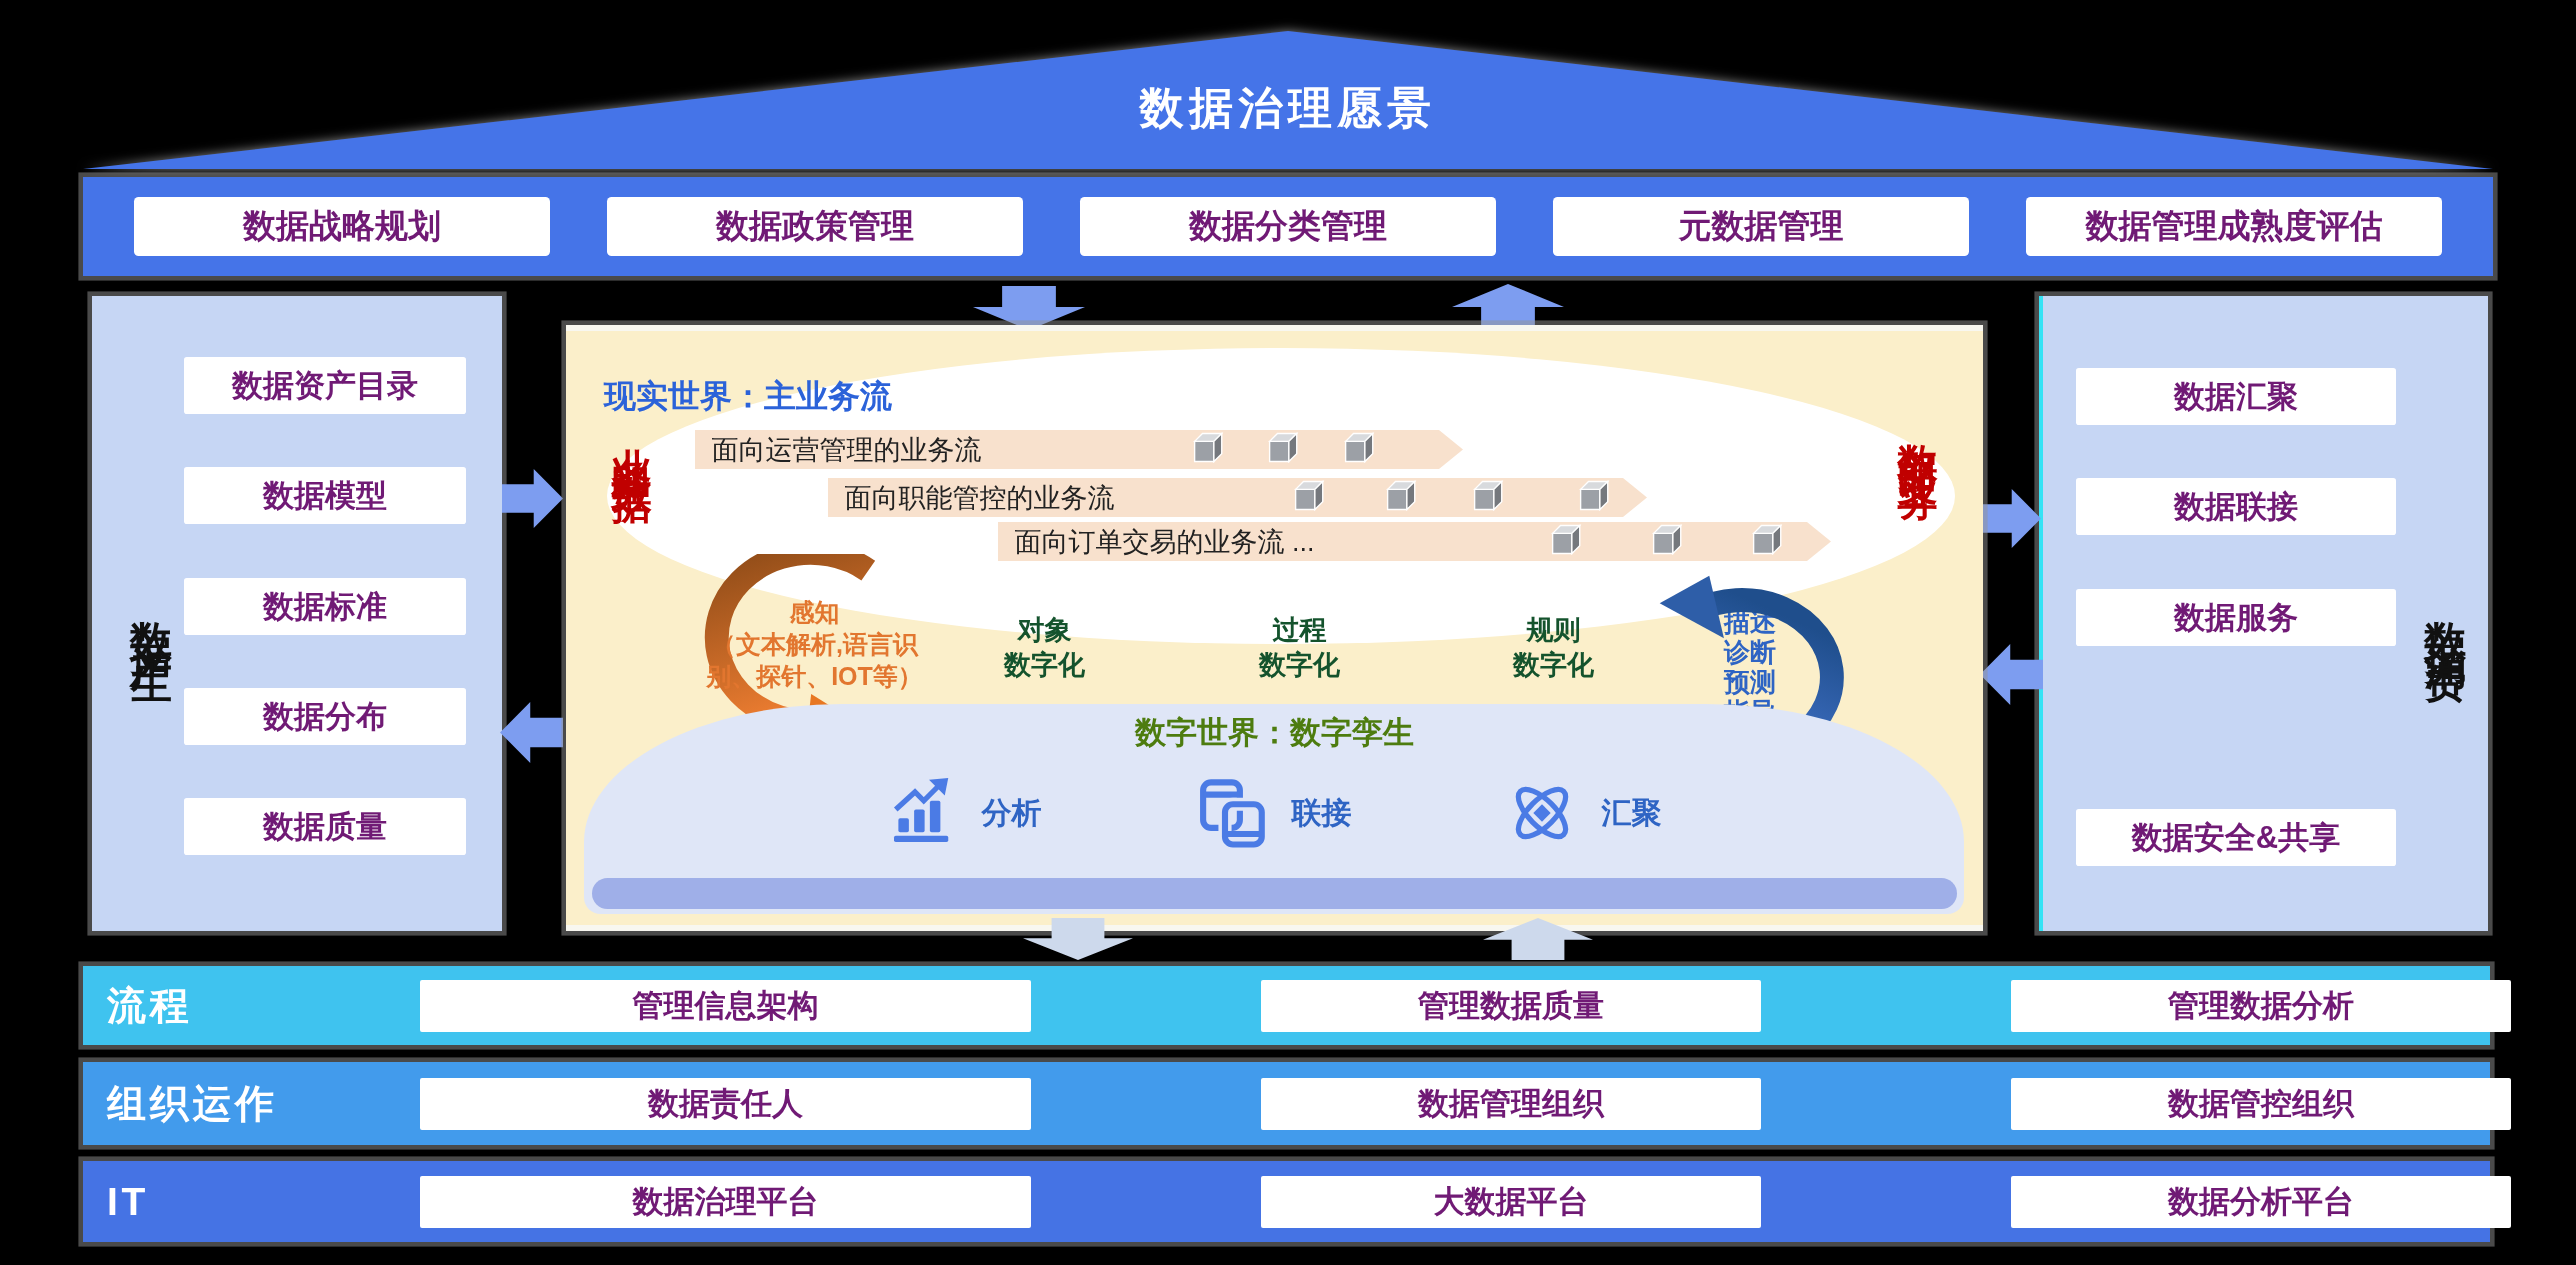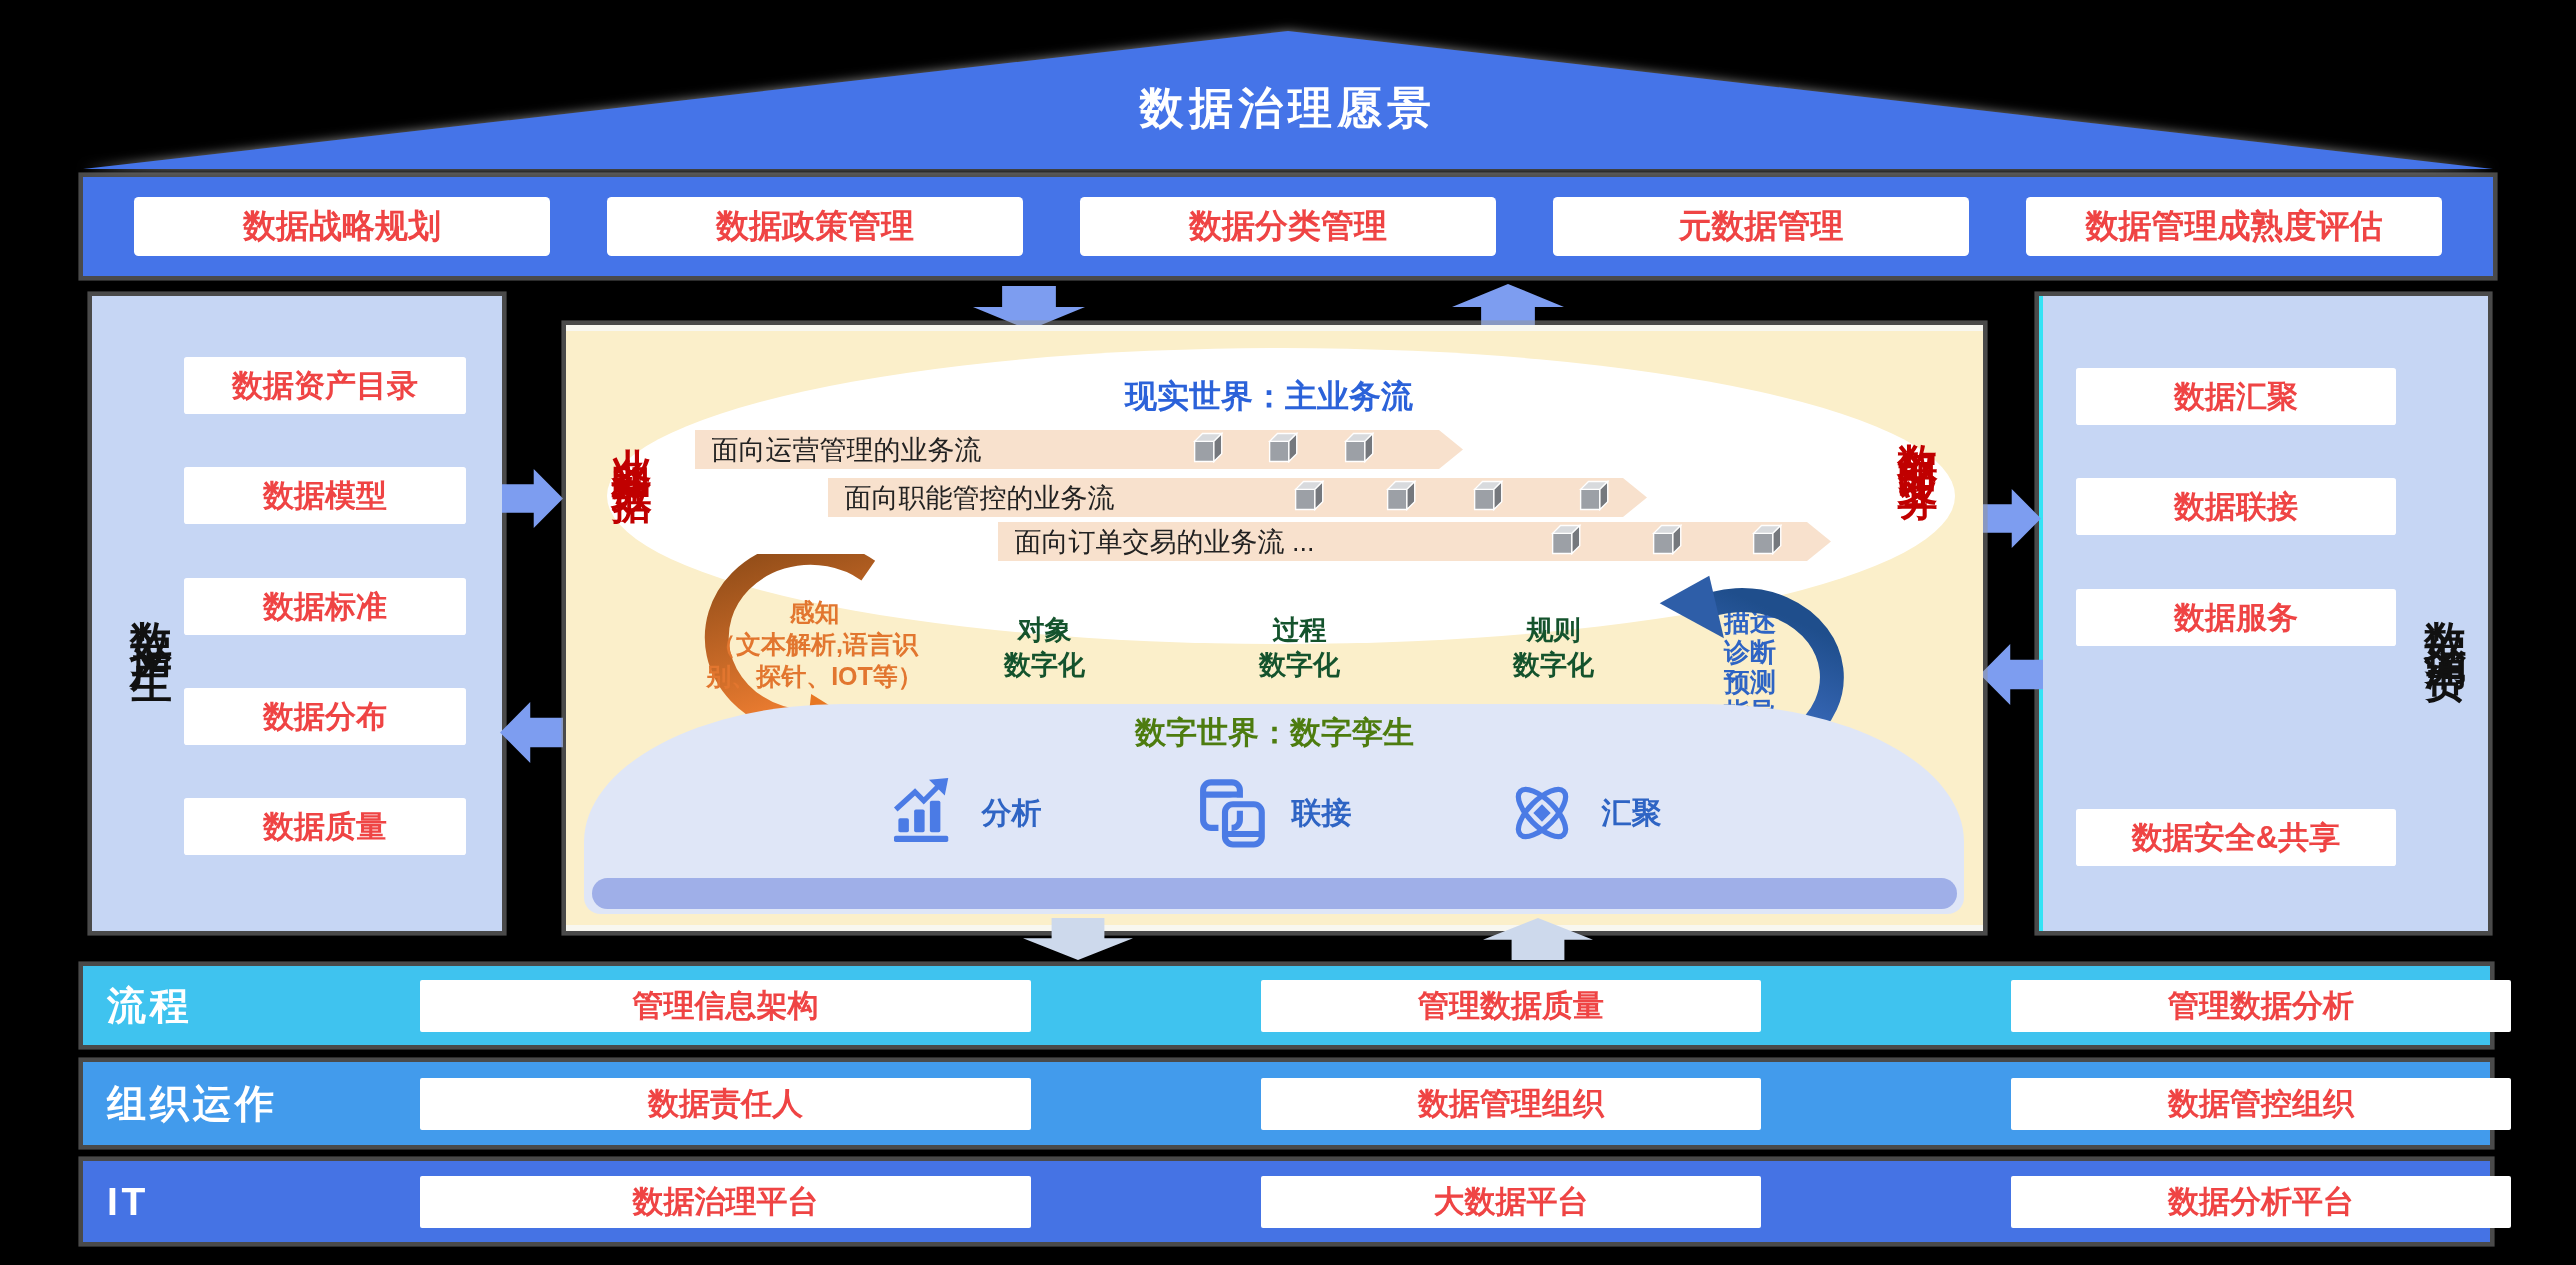--- a/index.html
+++ b/index.html
@@ -11,21 +11,21 @@
   .roof-wrap{position:absolute;left:83px;top:31px;width:2410px;height:138px;
              filter:drop-shadow(0 0 5.5px rgba(170,170,170,.8));}
   .roof{width:100%;height:100%;background:#4574E8;
         clip-path:polygon(0 100%,50% 0,100% 100%);
         display:flex;align-items:flex-end;justify-content:center;}
   .roof-title{color:#fff;font-size:44px;font-weight:bold;letter-spacing:5.5px;padding-bottom:31px;}
 
   
   .shadowed{box-shadow:0 0 0 4.6px rgba(148,148,148,.5);}
   .wbox{background:#fff;display:flex;align-items:center;justify-content:center;
-        color:#ef4444;font-size:31px;font-weight:600;}
+        color:#701a75;font-size:31px;font-weight:600;}
 
   
   .gov-bar{position:absolute;left:83px;top:177px;width:2410px;height:99px;background:#4574E8;
            display:flex;align-items:center;justify-content:center;gap:57px;}
   .gov-box{width:416px;height:59px;border-radius:4.6px;font-size:33px;}
 
   
   .side-panel{position:absolute;top:296px;height:635px;background:#C6D6F4;}
   .side-panel.left{left:92px;width:410px;}
   .side-panel.right{left:2039px;width:449px;border-left:4.6px solid #35E3F5;}
@@ -36,21 +36,21 @@
   .side-panel.right .vlabel{right:14.7px;}
   .side-box{position:absolute;height:57px;border-radius:2.8px;}
   .side-panel.left  .side-box{left:92px;width:282px;}
   .side-panel.right .side-box{left:33px;width:320px;}
 
   
   .center-panel{position:absolute;left:566px;top:325px;width:1417px;height:606px;
                 background:#FBEFCA;border-top:6.4px solid #F8F7F0;border-bottom:6.4px solid #F8F7F0;}
   .rw-ellipse{position:absolute;left:41px;top:16.6px;width:1348px;height:296px;
               background:#fff;border-radius:50%;}
-  .rw-title{position:absolute;left:29px;top:44px;width:1348px;text-align:center;
+  .rw-title{position:absolute;left:38px;top:44px;width:1348px;
             color:#2B62D9;font-size:32px;font-weight:bold;}
   .flow-bar{position:absolute;height:39px;background:#F8E1CD;
             clip-path:polygon(0 0,calc(100% - 24px) 0,100% 50%,calc(100% - 24px) 100%,0 100%);
             display:flex;align-items:center;}
   .flow-bar .flabel{padding-left:16.6px;font-size:27px;color:#222;white-space:nowrap;}
   .cube{position:absolute;top:0px;}
 
   .red-vlabel{position:absolute;writing-mode:vertical-rl;text-orientation:upright;
               color:#C00000;font-size:40px;font-weight:bold;letter-spacing:9.2px;}
   .perception{position:absolute;left:92px;top:265px;width:313px;text-align:center;

